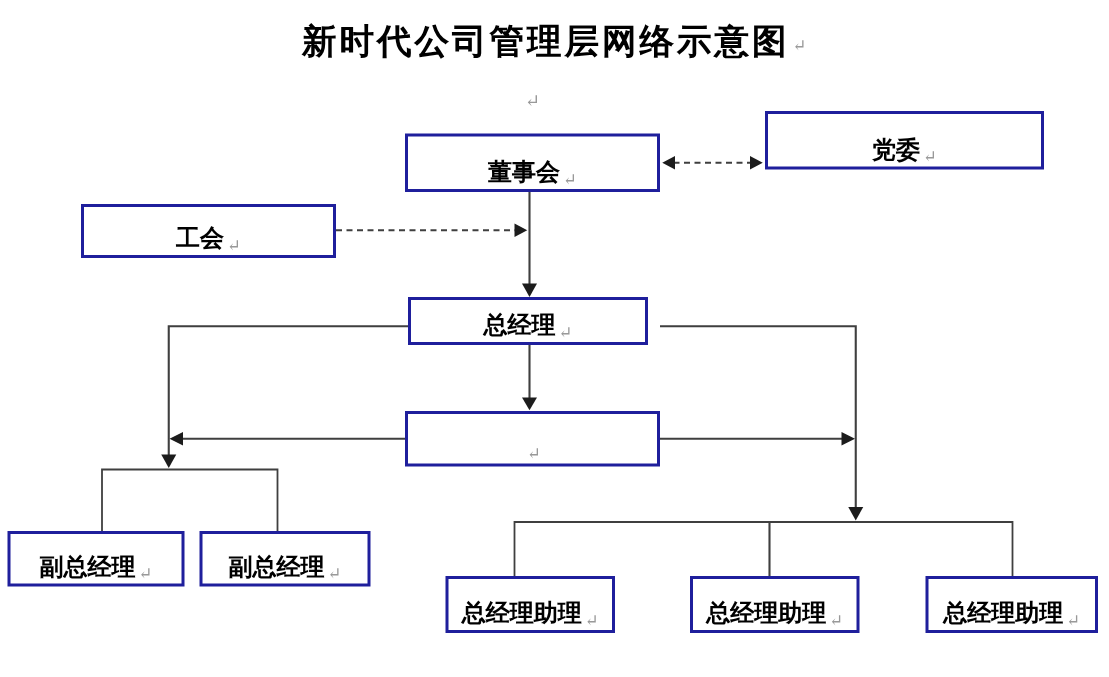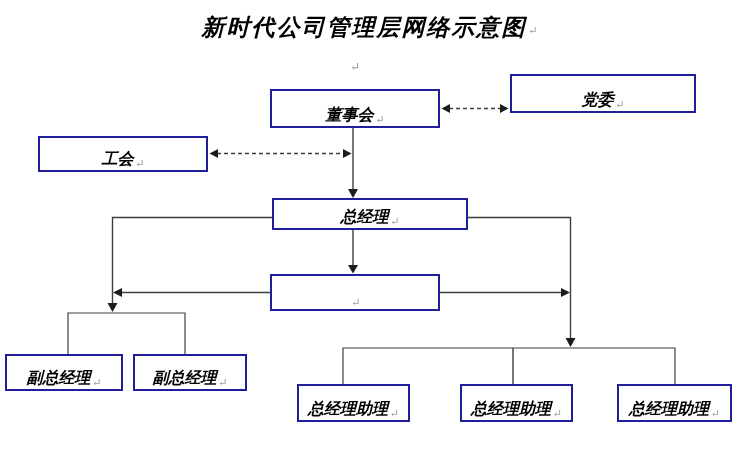--- a/index.html
+++ b/index.html
@@ -4,21 +4,20 @@
 <style>
   :root{
     --background:#ffffff; --box-border:#1f1f9c; --connector:#3f3f3f;
     --arrowhead:#1c1c1c; --pilcrow:#999999; --text:#000000;
   }
   html,body{margin:0;padding:0;background:var(--background);}
   .page{
     position:relative;width:739px;height:451px;overflow:hidden;
     background:var(--background);
     font-family:"Liberation Serif","DejaVu Serif",serif;
-    font-style:italic;
   }
   .doc-title{
     position:absolute;left:0;top:12px;width:739px;text-align:center;
     font-size:23px;font-weight:700;letter-spacing:2px;color:var(--text);
     white-space:nowrap;
   }
   .pmark{
     color:var(--pilcrow);font-size:11px;font-weight:400;letter-spacing:0;
     margin-left:2px;vertical-align:1px;
   }
@@ -105,26 +104,26 @@
   <div class="box" style="left:270px;top:89px;width:170px;height:39px">
       <span>董事会</span>
       <span class="pmark">↵</span>
     </div>
 
   <div class="box" style="left:510px;top:74px;width:186px;height:39px">
       <span>党委</span>
       <span class="pmark">↵</span>
     </div>
 
-  <div class="box" style="left:38px;top:136px;width:170px;height:36px">
+  <div class="box" style="left:54px;top:136px;width:170px;height:36px">
       <span>工会</span>
       <span class="pmark">↵</span>
     </div>
 
-  <div class="box" style="left:272px;top:198px;width:196px;height:32px">
+  <div class="box" style="left:272px;top:198px;width:160px;height:32px">
       <span>总经理</span>
       <span class="pmark">↵</span>
     </div>
 
   <div class="box" style="left:270px;top:274px;width:170px;height:37px">
       <span class="pmark">↵</span>
     </div>
 
   <div class="box" style="left:5px;top:354px;width:118px;height:37px">
       <span>副总经理</span>

